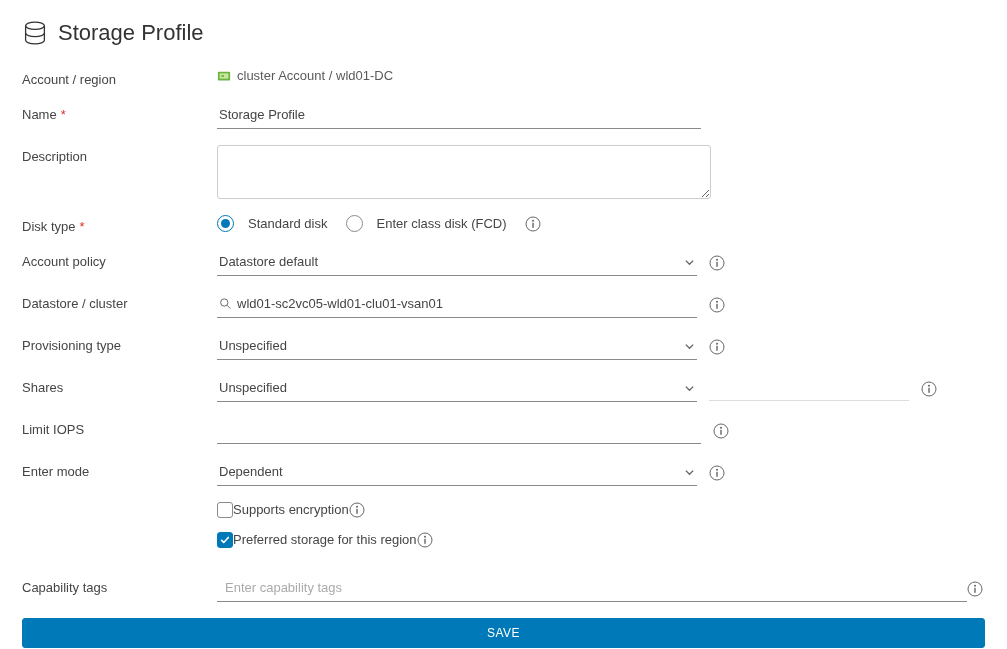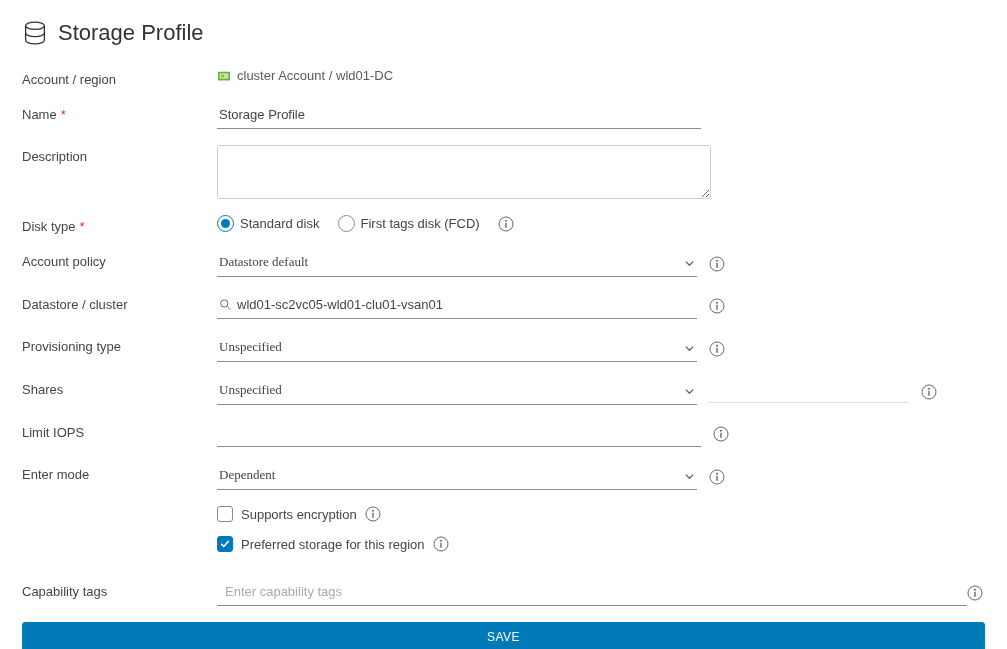--- a/index.html
+++ b/index.html
@@ -23,36 +23,36 @@
   .form-row.tight{margin-bottom:14px;}
   .label{font-size:13px;color:var(--text);padding-top:4px;display:flex;align-items:center;gap:4px;}
   .req{color:var(--required);}
   .field{display:flex;align-items:center;gap:12px;}
   .account-val{display:flex;align-items:center;gap:6px;color:var(--text-light);font-size:13px;}
   .vc-icon svg{width:14px;height:14px;display:block;}
   .text-input{width:480px;border:none;border-bottom:1px solid var(--border);padding:4px 2px 6px 2px;font-size:13px;color:var(--text);outline:none;background:transparent;}
   .text-input::placeholder{color:#aaa;}
   textarea.ta{width:480px;height:40px;resize:both;border:1px solid var(--border-light);border-radius:3px;padding:6px;font-size:13px;font-family:inherit;outline:none;}
   .radio-group{display:flex;align-items:center;gap:18px;}
-  .radio-item{display:flex;align-items:center;gap:6px;}
+  .radio-item{display:flex;align-items:center;gap:14px;}
   .radio-circle{width:15px;height:15px;border:1px solid var(--border);border-radius:50%;display:flex;align-items:center;justify-content:center;cursor:pointer;}
   .radio-circle.checked{border-color:var(--radio-blue);}
   .radio-circle.checked::after{content:"";width:9px;height:9px;border-radius:50%;background:var(--radio-blue);}
   .select-wrap{position:relative;width:480px;}
-  .select-line{width:100%;border:none;border-bottom:1px solid var(--border);padding:4px 20px 6px 2px;font-size:13px;color:var(--text);background:transparent;text-align:left;cursor:pointer;outline:none;box-sizing:border-box;font-family:Liberation Serif, serif;}
+  .select-line{width:100%;border:none;border-bottom:1px solid var(--border);padding:4px 20px 6px 2px;font-size:13px;color:var(--text);background:transparent;text-align:left;cursor:pointer;outline:none;box-sizing:border-box;}
   .chevron{position:absolute;right:2px;top:50%;transform:translateY(-55%);color:var(--info);pointer-events:none;}
   .chevron svg{width:11px;height:11px;display:block;}
   .info-icon{width:16px;height:16px;color:var(--info);flex-shrink:0;display:inline-flex;align-items:center;justify-content:center;}
   .info-icon svg{width:16px;height:16px;display:block;}
   .search-wrap{position:relative;width:480px;}
   .search-wrap .search-ic{position:absolute;left:2px;top:50%;transform:translateY(-60%);color:var(--info);}
   .search-wrap .search-ic svg{width:13px;height:13px;display:block;}
   .search-input{width:100%;border:none;border-bottom:1px solid var(--border);padding:4px 2px 6px 20px;font-size:13px;color:var(--text);background:transparent;outline:none;box-sizing:border-box;}
   .shares-extra{width:200px;border-bottom:1px solid #ddd;height:22px;}
-  .chk-row{display:flex;align-items:center;gap:8px;margin-bottom:14px;}
+  .chk-row{display:flex;align-items:flex-start;margin-bottom:14px;}
   .chk{width:14px;height:14px;border:1px solid var(--border);border-radius:3px;display:flex;align-items:center;justify-content:center;cursor:pointer;}
   .chk.checked{background:var(--accent);border-color:var(--accent);}
   .chk.checked svg{width:10px;height:10px;display:block;color:#fff;}
   .chk-label{font-size:13px;color:var(--text);}
   .tags-input{width:740px;border:none;border-bottom:1px solid var(--border);padding:4px 2px 6px 8px;font-size:13px;outline:none;color:var(--text);background:transparent;}
   .tags-input::placeholder{color:#aaa;}
   .btn-row{display:flex;gap:12px;margin-top:16px;flex-direction:column;}
   .btn{padding:7px 16px;border-radius:3px;font-size:12px;letter-spacing:.5px;cursor:pointer;border:1px solid transparent;text-transform:uppercase;}
   .btn-primary{background:var(--accent);color:#fff;border-color:var(--accent);}
   .btn-secondary{background:#fde047;color:var(--accent);border-color:var(--accent);}
@@ -132,21 +132,21 @@
       <span>Disk type</span>
         <span class="req">*</span>
     </div>
     <div class="field radio-group">
       <div class="radio-item">
         <span class="radio-circle checked"></span>
         <span>Standard disk</span>
       </div>
       <div class="radio-item">
         <span class="radio-circle"></span>
-        <span>First tags disk (FCD)</span>
+        <span>Enter class disk (FCD)</span>
       </div>
       <span class="info-icon">
           <svg>
             <use href="#ic-info"></use>
           </svg>
         </span>
     </div>
   </div>
 
   <div class="form-row">

